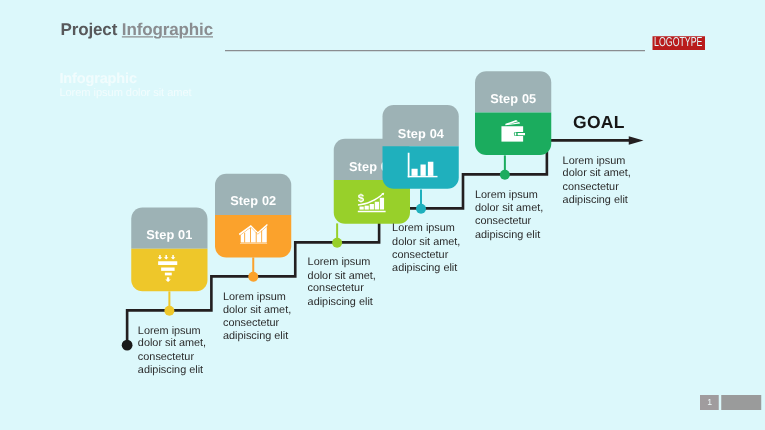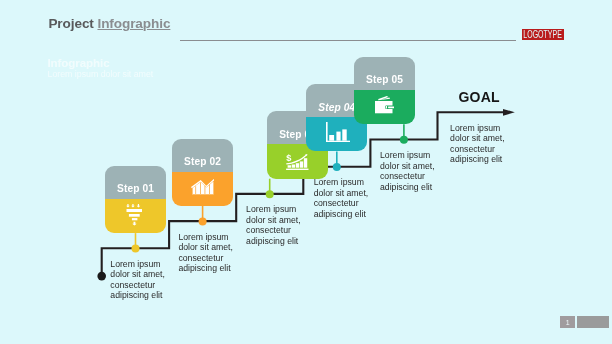--- a/index.html
+++ b/index.html
@@ -98,36 +98,36 @@
               <rect x="5.65" y="10.5" width="3.4" height="3.2"></rect>
               <path d="M9.75 9.2h3.4v4.5h-3.4z"></path>
               <path d="M13.8 7.4h3.4v6.3h-3.4z"></path>
               <path d="M17.85 4.2h3.4v9.5h-3.4z"></path>
               <rect x="0.1" y="14.6" width="22.4" height="1.4"></rect>
             </g>
           </svg>
         </div>
       </div>
       <div class="desc" style="left: 246.1px; top: 204.4px;">Lorem ipsum dolor sit amet, consectetur adipiscing elit</div>
-      <div class="card" style="left: 306.2px; top: 84.1px; font-style: italic;">
+      <div class="card" style="left: 306.2px; top: 84.1px;">
         <div class="top">Step 04</div>
         <div class="bot" style="background: rgb(31, 176, 189);">
           <svg viewBox="0 0 24.5 20.1" width="24.5" height="20.1" fill="#fff" style="left: 19.5px; top: 5.2px;">
             <g>
               <rect x="0" y="0" width="1.6" height="20.1"></rect>
               <rect x="0" y="18.7" width="24.5" height="1.4"></rect>
               <rect x="3.2" y="13.0" width="4.9" height="5.7"></rect>
               <rect x="10.4" y="9.6" width="4.2" height="9.1"></rect>
               <rect x="16.3" y="7.4" width="4.4" height="11.3"></rect>
             </g>
           </svg>
         </div>
       </div>
       <div class="desc" style="left: 313.7px; top: 177.2px;">Lorem ipsum dolor sit amet, consectetur adipiscing elit</div>
-      <div class="card" style="left: 354px; top: 56.9px; border-radius: 23px;">
+      <div class="card" style="left: 380px; top: 56.9px; border-radius: 23px;">
         <div class="top">Step 05</div>
         <div class="bot" style="background: rgb(27, 172, 94);">
           <svg viewBox="0 0 19.5 17.3" width="19.5" height="17.3" fill="#fff" style="left: 20.5px; top: 6.6px;">
             <g>
               <path d="M3.2 4.3 L3.35 3.05 L11.85 0.0 L13.4 0.95 L6.25 3.45 L14.4 1.6 L15.05 2.8 Z"></path>
               <rect x="0" y="5.0" width="17.5" height="12.3"></rect>
               <rect x="10.2" y="9.6" width="9.3" height="3.3" rx="1.0" fill="#1bac5e"></rect>
               <rect x="10.8" y="10.0" width="1.2" height="2.5" rx="0.3"></rect>
               <rect x="13.1" y="10.4" width="6.1" height="1.8" rx="0.4"></rect>
             </g>

